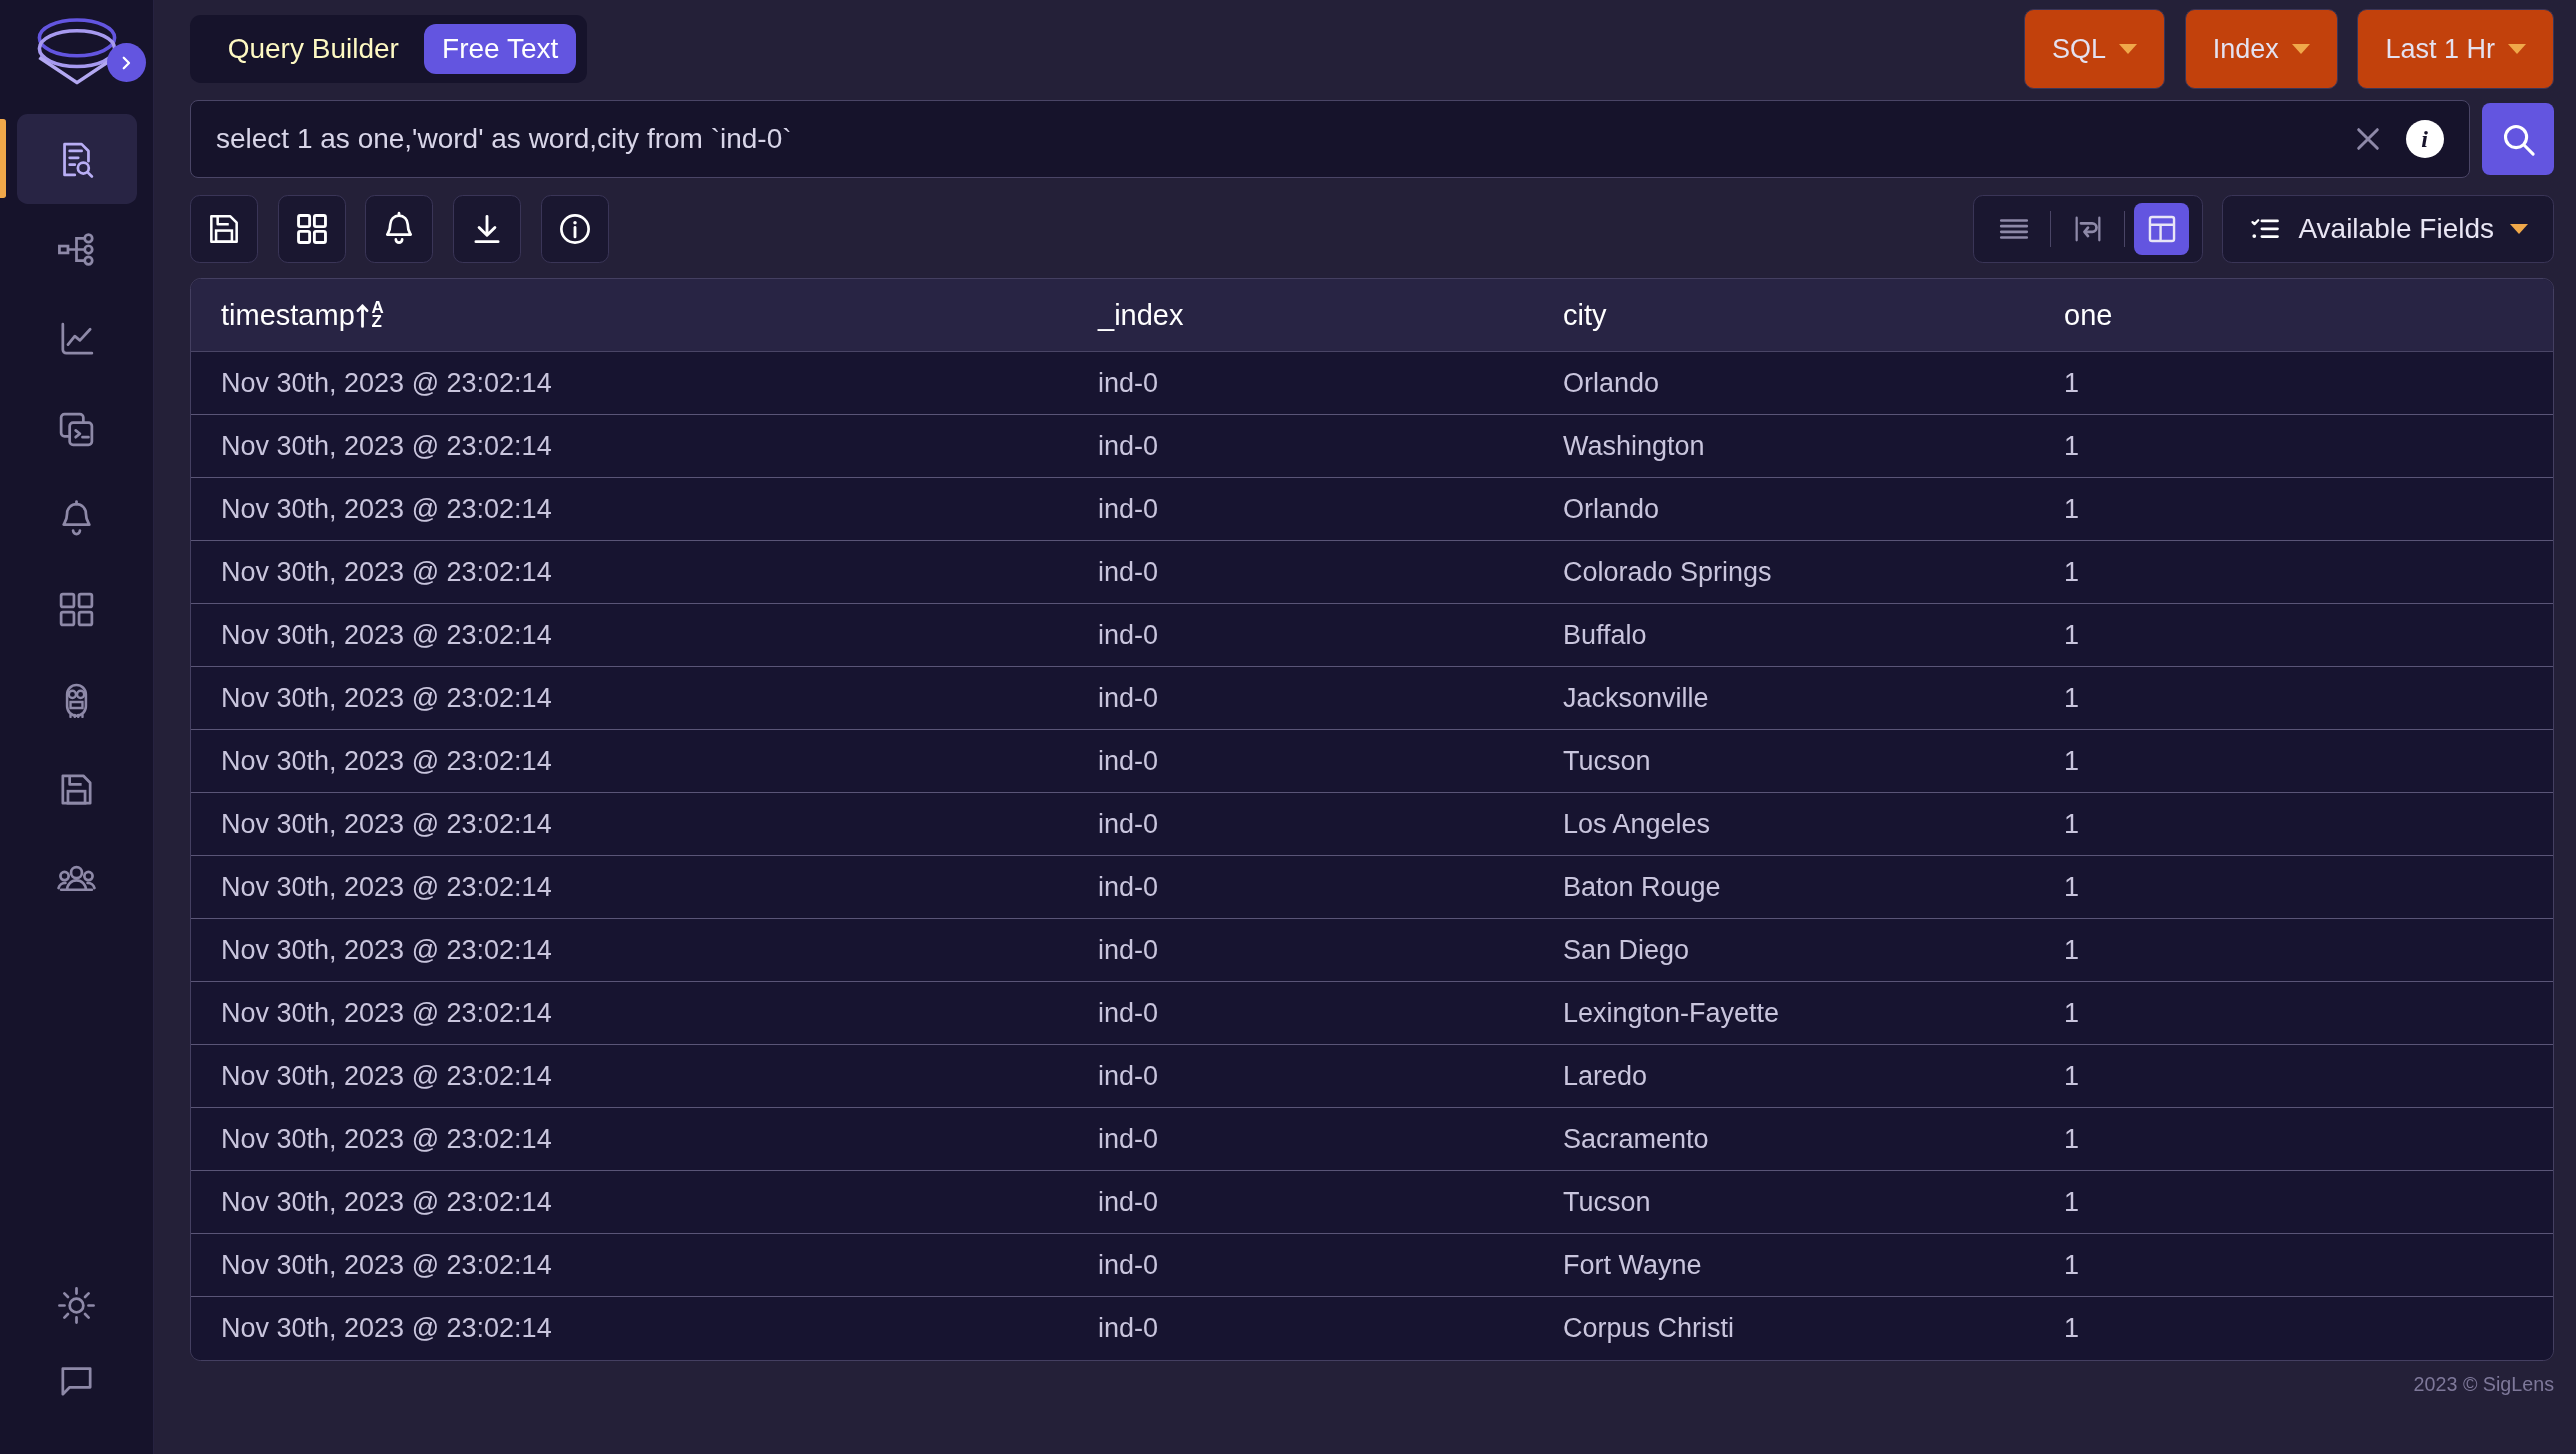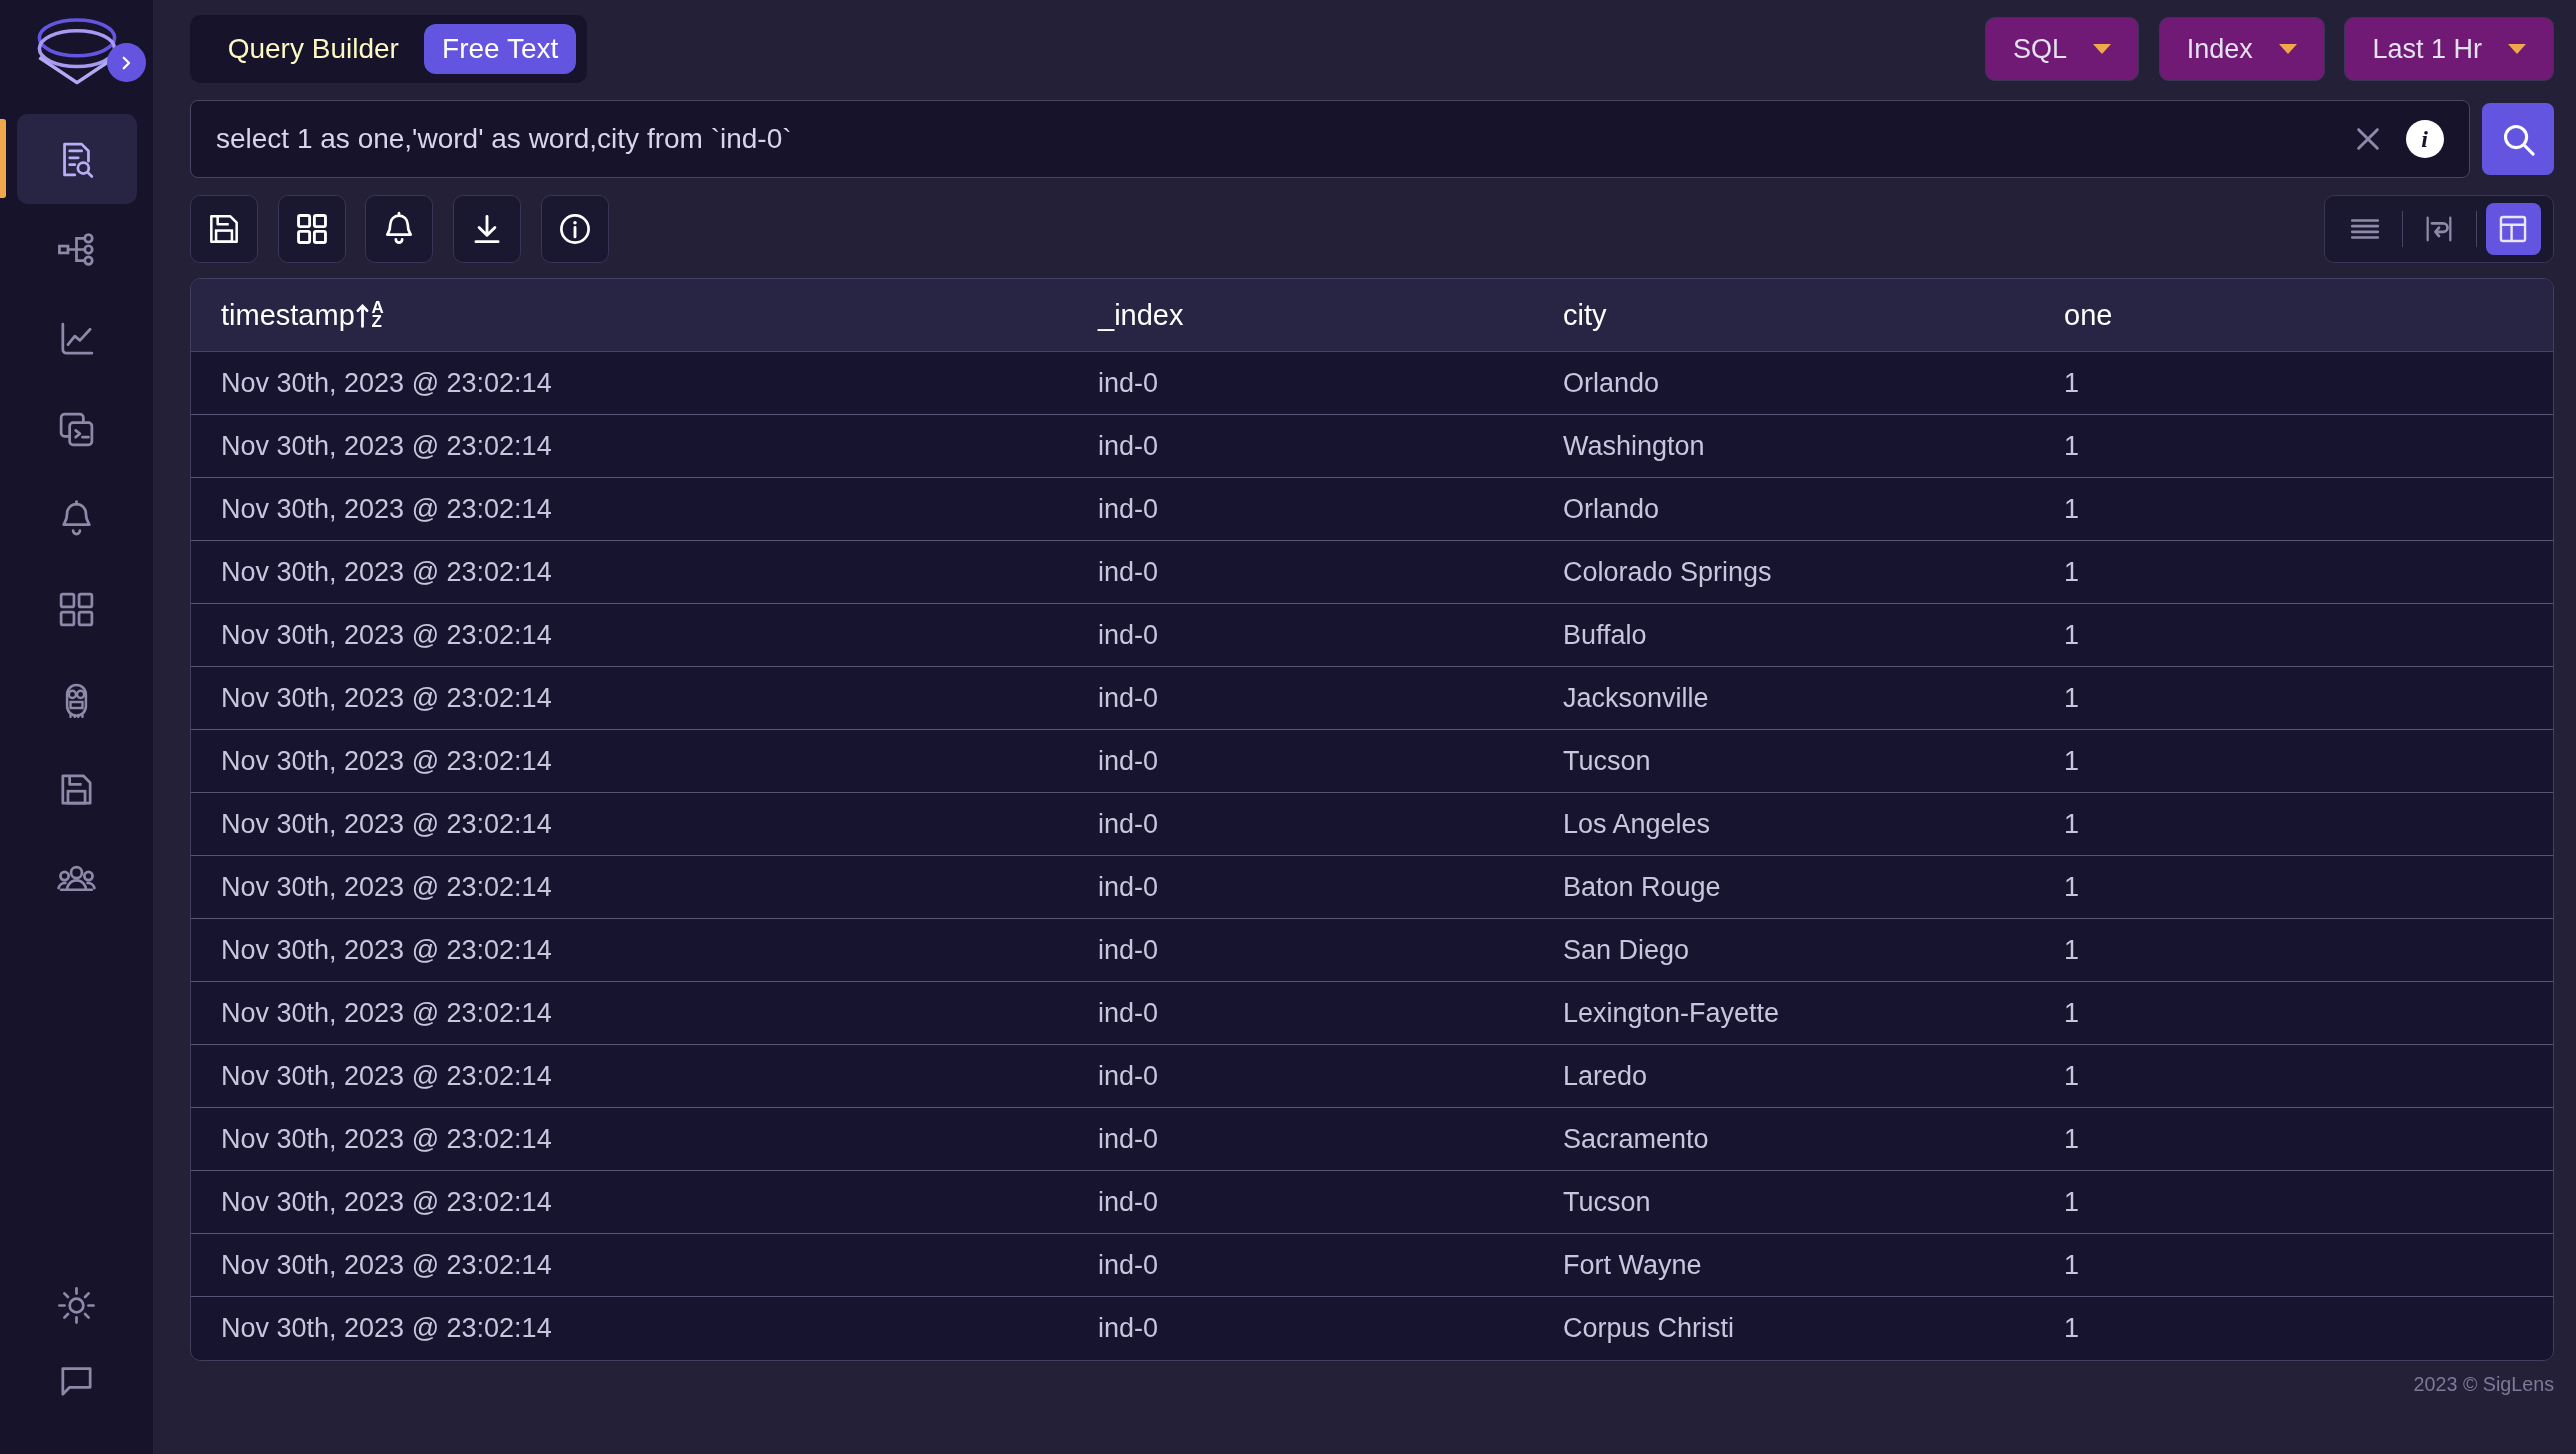--- a/index.html
+++ b/index.html
@@ -74,23 +74,23 @@
   .mode-label {
     color:#fef9c3; font-size:28px; padding:7.2px 18px; cursor:pointer;
     white-space:nowrap;
   }
   .mode-label.active {
     background:#6355e0; color:#fff; border-radius:12px;
     padding:9px 18px;
   }
   .topbar-right { margin-left:auto; display:flex; gap:19.7px; align-items:center; }
   .drop-btn {
-    background:#701a75; border:0.9px solid #3a3557; border-radius:9.8px;
-    height:64px; display:flex; align-items:center; justify-content:center;
-    gap:26px; padding:0 27px; cursor:pointer;
+    background:#c2410c; border:0.9px solid #3a3557; border-radius:9.8px;
+    height:80px; display:flex; align-items:center; justify-content:center;
+    gap:13px; padding:0 27px; cursor:pointer;
   }
   .drop-btn span { color:#e4e1f0; font-size:27px; white-space:nowrap; }
   .chev { width:0;height:0;border-left:9.8px solid transparent;border-right:9.8px solid transparent;border-top:10.7px solid #f0a84a; }
 
   
   .searchrow {
     height:82px; flex:0 0 82px;
     display:flex; align-items:center;
     padding:0 30px 0 36px; gap:0;
   }
@@ -388,20 +388,29 @@
             <path d="M12 11l-2.5 3L12 17" stroke="#8e89a8" stroke-width="1.9" stroke-linecap="round" stroke-linejoin="round"></path>
           </svg>
         </div>
         <div class="vdiv"></div>
         <div class="view-btn active">
           <svg viewBox="0 0 24 24" fill="none">
             <rect x="3.5" y="3.5" width="17" height="17" rx="1.5" stroke="#e8e5f7" stroke-width="1.7"></rect>
             <path d="M3.5 9h17M11 9v11.5" stroke="#e8e5f7" stroke-width="1.7"></path>
           </svg>
         </div>
+      </div>
+      <div class="fields-btn">
+        <svg viewBox="0 0 24 24" fill="none">
+          <path d="M2 6.5l1.6 1.6L6.6 5" stroke="#fff" stroke-width="1.8" stroke-linecap="round" stroke-linejoin="round"></path>
+          <circle cx="3.4" cy="17.6" r="1.5" fill="#fff"></circle>
+          <path d="M9.5 5.5H22M9.5 11.8H22M9.5 18H22" stroke="#fff" stroke-width="2.2" stroke-linecap="round"></path>
+        </svg>
+        <span>Available Fields</span>
+        <i class="chev"></i>
       </div>
     </div>
   </div>
 
   <div class="table-wrap">
     <table>
       <colgroup>
         <col class="c-ts">
           <col class="c-idx">
           <col class="c-city">

